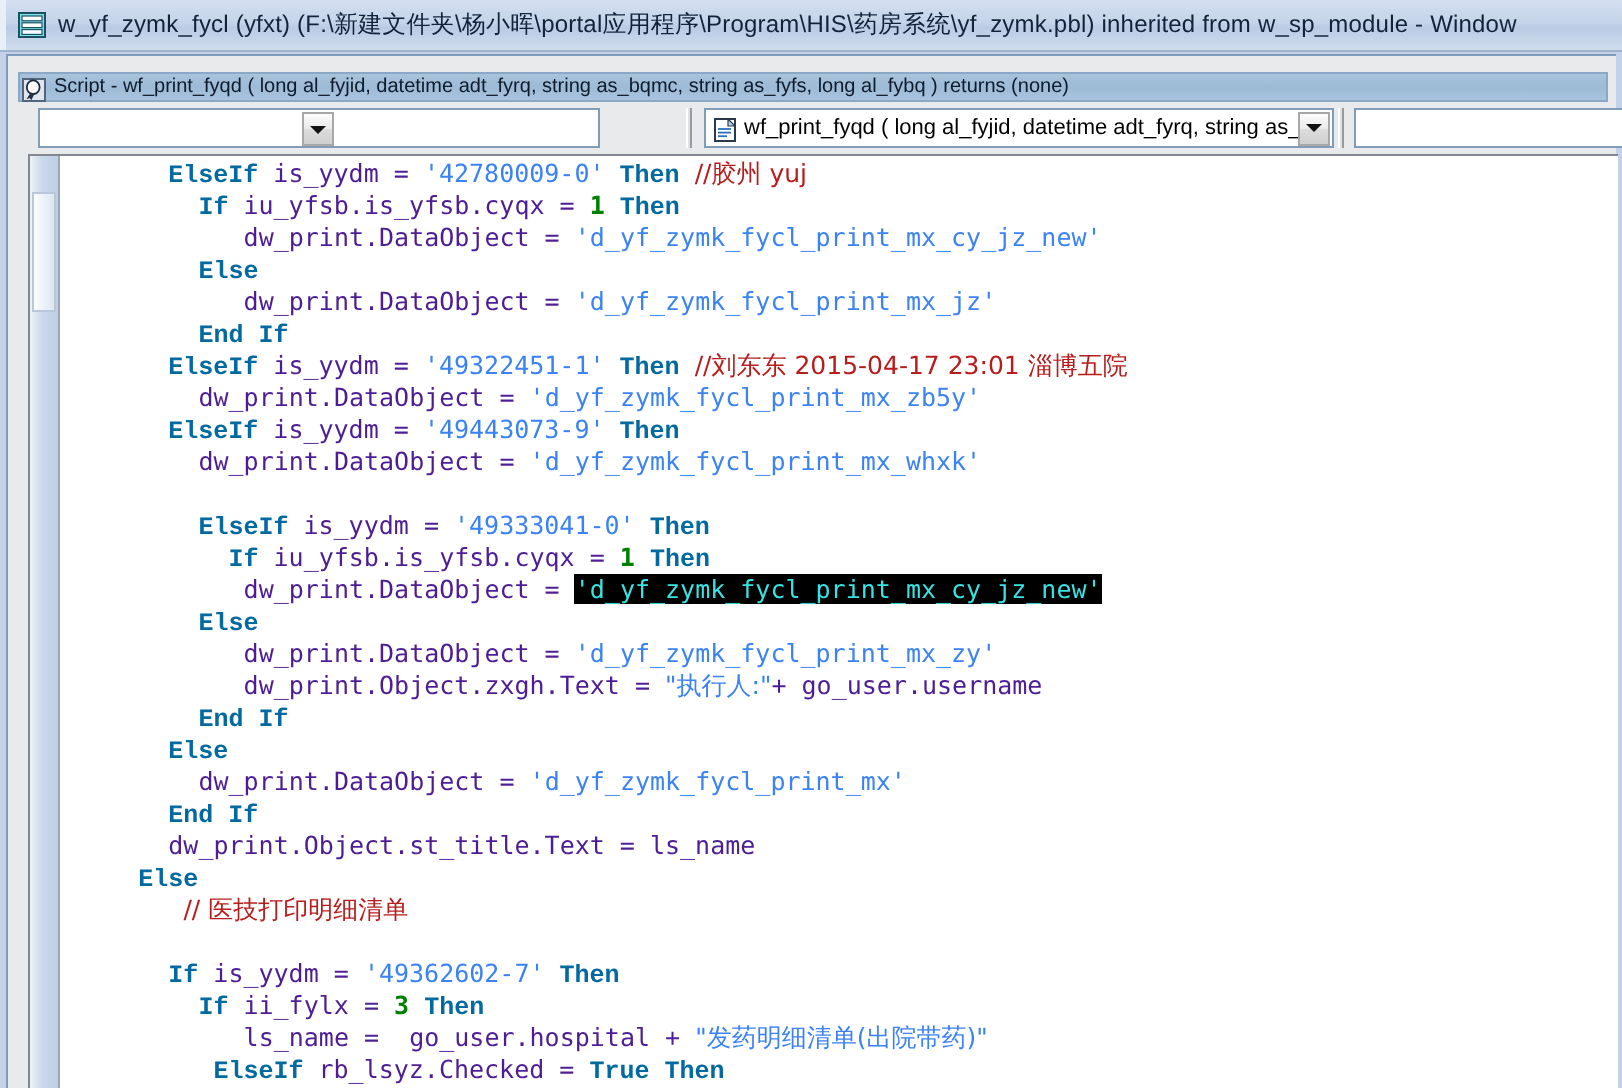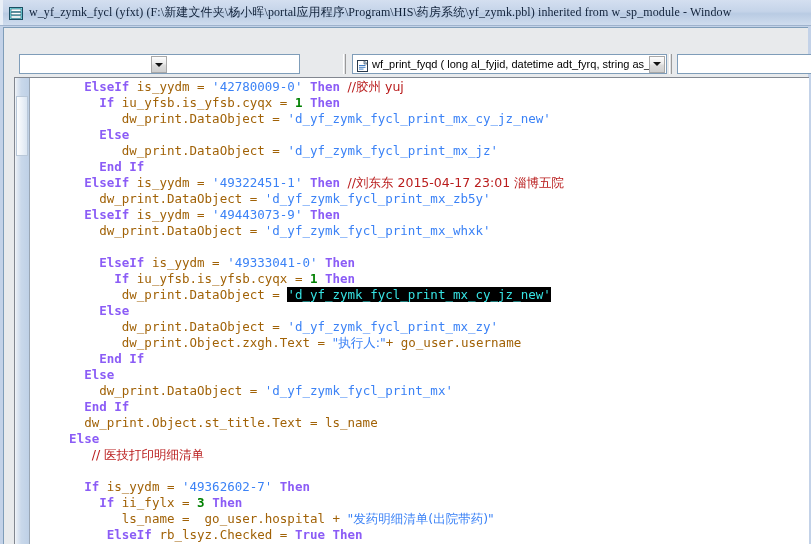--- a/index.html
+++ b/index.html
@@ -43,21 +43,21 @@
     margin-right: 6px;
     flex: 0 0 auto;
     position: relative;
   }
 
   .frame-title-text {
     font-size: 12px;
     color: #11223a;
     white-space: nowrap;
     letter-spacing: 0.1px;
-    font-family: Liberation Serif, serif;
+    font-family: Liberation Sans, sans-serif;
   }
 
   
   .child-window {
     position: absolute;
     left: 3px; top: 27px;
     width: 805px; height: 517px;
     background: #e8eaec;
     border-left: 1px solid #7f9db9;
     border-top: 1px solid #7f9db9;
@@ -210,25 +210,25 @@
     width: 100%;
     font-family: "DejaVu Sans Mono", "Liberation Mono", monospace;
     font-size: 12.5px;
     line-height: 16px;
     white-space: pre;
     color: #000000;
   }
   .ln { height: 16px; padding-left: 8px; }
 
   
-  .kw   { color: #8b5cf6; font-weight: bold; }
+  .kw   { color: #0369a1; font-weight: bold; font-family: Liberation Mono, monospace; }
   .str  { color: #3b82f6; }
   .cmt  { color: #b91c1c; }
   .num  { color: #008000; font-weight: bold; }
-  .pln  { color: #a16207; }
+  .pln  { color: #4c1d95; }
   .sel  { background: #000000; color: #37e3e3; }
   .cjk  { font-family: "DejaVu Sans", "Liberation Sans", sans-serif; }
 
   
   .right-strip {
     position: absolute;
     right: 0; top: 8px;
     width: 0px; height: 509px;
   }
 </style>
@@ -244,20 +244,30 @@
         <rect x="2" y="2" width="10" height="2.4" fill="#ffffff" stroke="#1b4f63" stroke-width="0.6"></rect>
         <rect x="2" y="5.4" width="10" height="2.4" fill="#ffffff" stroke="#1b4f63" stroke-width="0.6"></rect>
         <rect x="2" y="8.8" width="10" height="2.4" fill="#ffffff" stroke="#1b4f63" stroke-width="0.6"></rect>
       </svg>
     </span>
     <span class="frame-title-text">w_yf_zymk_fycl (yfxt) (F:\新建文件夹\杨小晖\portal应用程序\Program\HIS\药房系统\yf_zymk.pbl) inherited from w_sp_module - Window</span>
   </div>
 
   <div class="child-window">
 
+    <div class="child-titlebar">
+      <span class="script-icon">
+        <svg width="12" height="12" viewBox="0 0 12 12">
+          <rect x="0.5" y="0.5" width="11" height="11" fill="#dfe6ef" stroke="#51657d"></rect>
+          <ellipse cx="5.6" cy="4.6" rx="3.2" ry="3.4" fill="#ffffff" stroke="#1c2a3c" stroke-width="0.9"></ellipse>
+          <path d="M4.4 7.2 L2.2 10.6 L4.0 10.0 L4.6 11.2 L6.2 8.0 Z" fill="#22313f"></path>
+        </svg>
+      </span>
+      <span class="child-title-text">Script - wf_print_fyqd ( long al_fyjid, datetime adt_fyrq, string as_bqmc, string as_fyfs, long al_fybq ) returns (none)</span>
+    </div>
 
     <div class="dd-row">
 
       <div class="combo left">
         <span class="combo-text">(Functions)</span>
         <span class="combo-arrow">
             <i></i>
           </span>
       </div>
 

